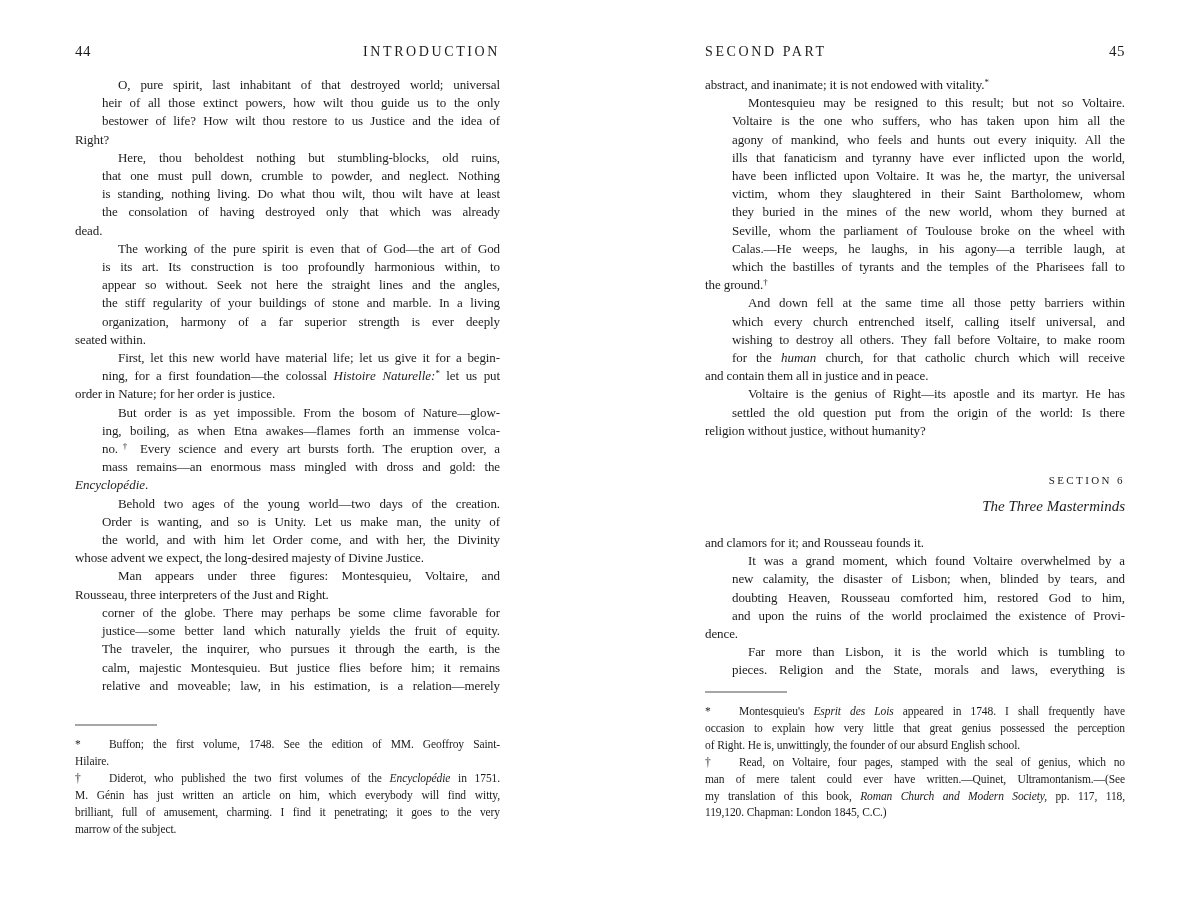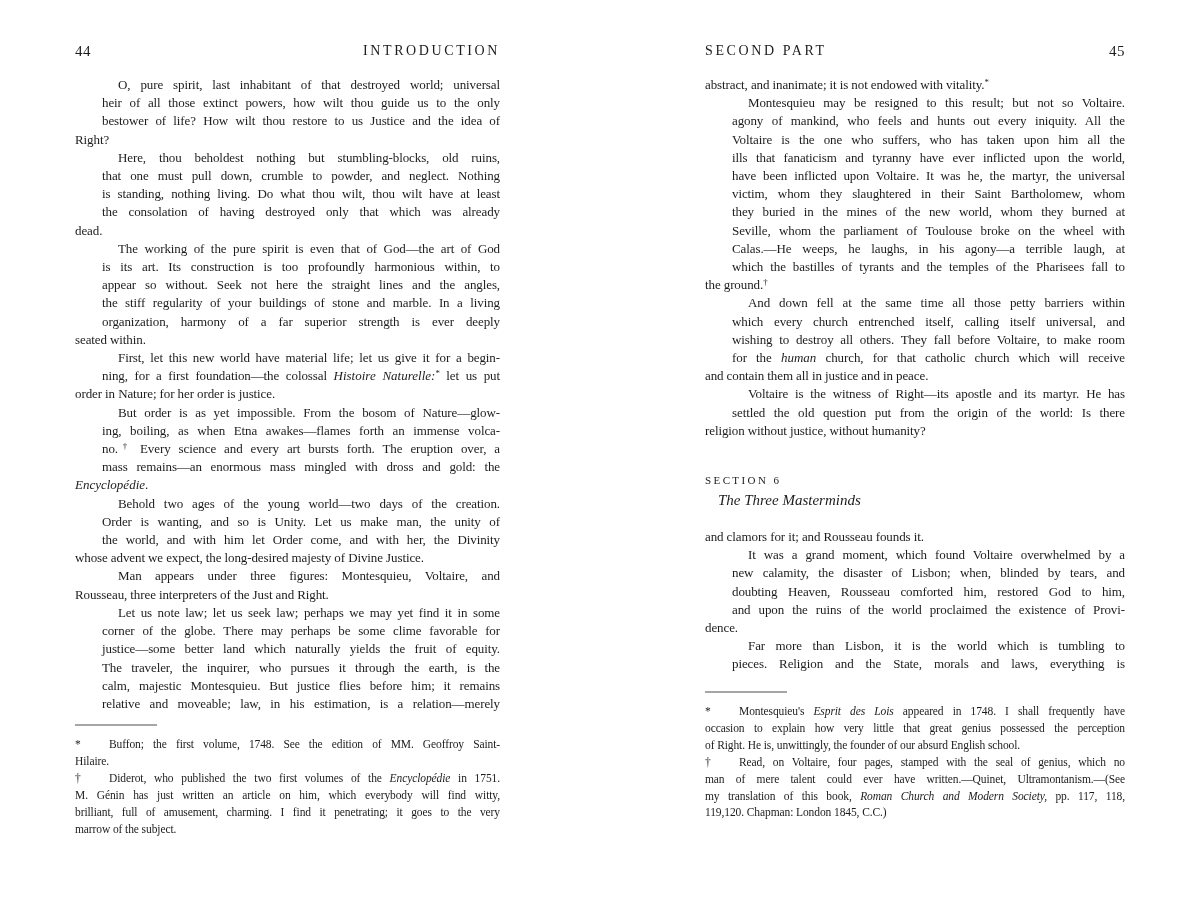--- a/index.html
+++ b/index.html
@@ -17,21 +17,21 @@
   }
   .page { position: absolute; top: 0; height: 900px; }
   .page-left  { left: 75px;  width: 425px; }
   .page-right { left: 705px; width: 420px; }
 
   .running-head {
     position: absolute;
     top: 43px; left: 0; right: 0;
     display: flex;
     justify-content: space-between;
-    align-items: flex-start;
+    align-items: flex-end;
   }
   .folio { font-size: 15px; letter-spacing: 0.5px; }
   .rtitle {
     font-size: 14px;
     letter-spacing: 2.6px;
     text-transform: uppercase;
   }
 
   .page-body {
     position: absolute;
@@ -42,32 +42,32 @@
     font-size: 13px;
     line-height: 18.2px;
     letter-spacing: -0.1px;
     white-space: normal;
   }
   .line.j { text-align: justify; text-align-last: justify; margin-left: 27px; }
   .line.ind { text-indent: 16px; }
   .line i { letter-spacing: 0; }
   sup { font-size: 68%; line-height: 0; vertical-align: 0.45em; }
 
-  .section-heading { margin-top: 32px; }
+  .section-heading { margin-top: 32px; text-align: right; }
   .section-label {
     font-size: 11px;
     letter-spacing: 2.4px;
     line-height: 16px;
   }
   .section-title {
     font-style: italic;
     font-size: 15px;
     line-height: 20px;
     padding-left: 13px;
-    margin-top: 2px;
+    margin-top: 8px;
     margin-bottom: 18px;
   }
 
   .footnotes { position: absolute; left: 0; right: 0; }
   .page-left  .footnotes { top: 724px; }
   .page-right .footnotes { top: 691px; }
   .fn-rule {
     width: 82px; height: 2px;
     background: #a6a6a6;
     margin-bottom: 10px;
@@ -128,21 +128,20 @@
           <div class="line j ind">Behold two ages of the young world—two days of the creation.</div>
           <div class="line j">Order is wanting, and so is Unity. Let us make man, the unity of</div>
           <div class="line j">the world, and with him let Order come, and with her, the Divinity</div>
           <div class="line">whose advent we expect, the long-desired majesty of Divine Justice.</div>
         </div>
         <div class="paragraph">
           <div class="line j ind">Man appears under three figures: Montesquieu, Voltaire, and</div>
           <div class="line">Rousseau, three interpreters of the Just and Right.</div>
         </div>
         <div class="paragraph">
-          <div class="line j ind">Let us note law; let us seek law; perhaps we may yet find it in some</div>
           <div class="line j">corner of the globe. There may perhaps be some clime favorable for</div>
           <div class="line j">justice—some better land which naturally yields the fruit of equity.</div>
           <div class="line j">The traveler, the inquirer, who pursues it through the earth, is the</div>
           <div class="line j">calm, majestic Montesquieu. But justice flies before him; it remains</div>
           <div class="line j">relative and moveable; law, in his estimation, is a relation—merely</div>
         </div>
       </div>
     <div class="footnotes">
       <div class="fn-rule"></div>
       <div>
@@ -164,40 +163,40 @@
     <div class="running-head">
       <span class="rtitle">SECOND PART</span>
       <span class="folio">45</span>
     </div>
     <div class="page-body">
         <div class="paragraph">
           <div class="line">abstract, and inanimate; it is not endowed with vitality.<sup>*</sup></div>
         </div>
         <div class="paragraph">
           <div class="line j ind">Montesquieu may be resigned to this result; but not so Voltaire.</div>
+          <div class="line j">Voltaire is the one who suffers, who has taken upon him all the</div>
           <div class="line j">agony of mankind, who feels and hunts out every iniquity. All the</div>
-          <div class="line j">Voltaire is the one who suffers, who has taken upon him all the</div>
           <div class="line j">ills that fanaticism and tyranny have ever inflicted upon the world,</div>
           <div class="line j">have been inflicted upon Voltaire. It was he, the martyr, the universal</div>
           <div class="line j">victim, whom they slaughtered in their Saint Bartholomew, whom</div>
           <div class="line j">they buried in the mines of the new world, whom they burned at</div>
           <div class="line j">Seville, whom the parliament of Toulouse broke on the wheel with</div>
           <div class="line j">Calas.—He weeps, he laughs, in his agony—a terrible laugh, at</div>
           <div class="line j">which the bastilles of tyrants and the temples of the Pharisees fall to</div>
           <div class="line">the ground.<sup>†</sup></div>
         </div>
         <div class="paragraph">
           <div class="line j ind">And down fell at the same time all those petty barriers within</div>
           <div class="line j">which every church entrenched itself, calling itself universal, and</div>
           <div class="line j">wishing to destroy all others. They fall before Voltaire, to make room</div>
           <div class="line j">for the <i>human</i> church, for that catholic church which will receive</div>
           <div class="line">and contain them all in justice and in peace.</div>
         </div>
         <div class="paragraph">
-          <div class="line j ind">Voltaire is the witness of Right—its apostle and its martyr. He has</div>
+          <div class="line j ind">Voltaire is the genius of Right—its apostle and its martyr. He has</div>
           <div class="line j">settled the old question put from the origin of the world: Is there</div>
           <div class="line">religion without justice, without humanity?</div>
         </div>
         <div class="section-heading">
           <div class="section-label">SECTION 6</div>
           <div class="section-title">The Three Masterminds</div>
         </div>
         <div class="paragraph">
           <div class="line">and clamors for it; and Rousseau founds it.</div>
         </div>

